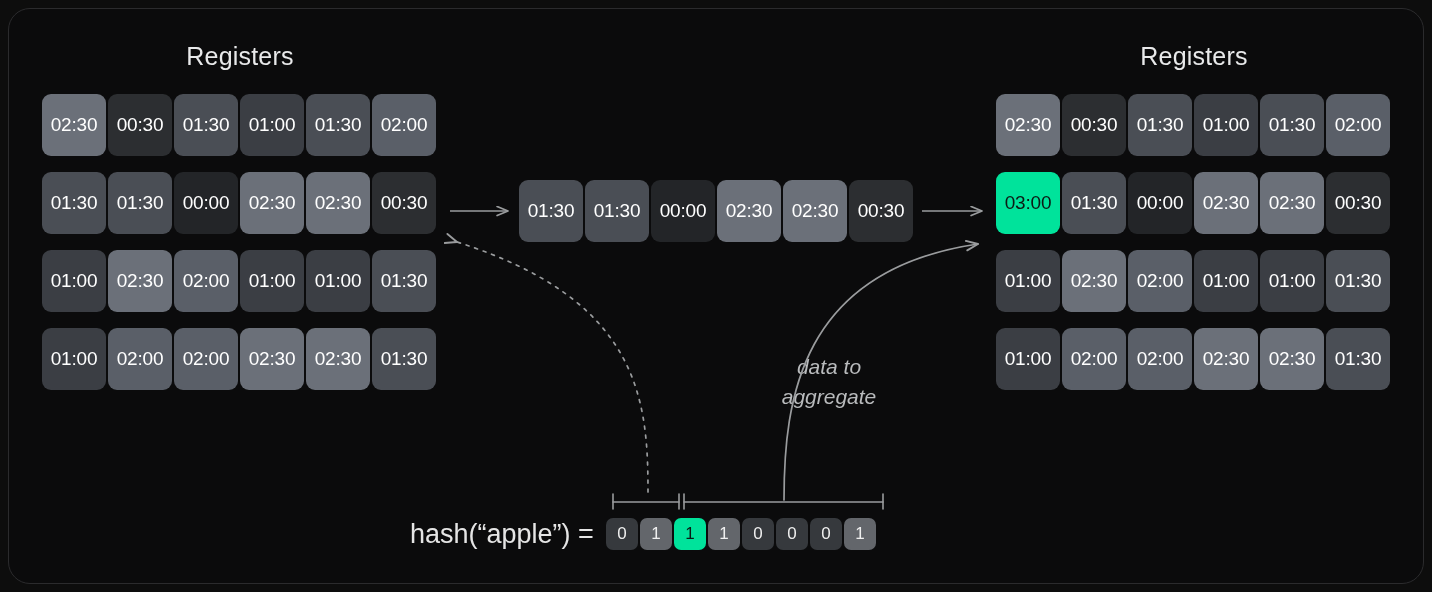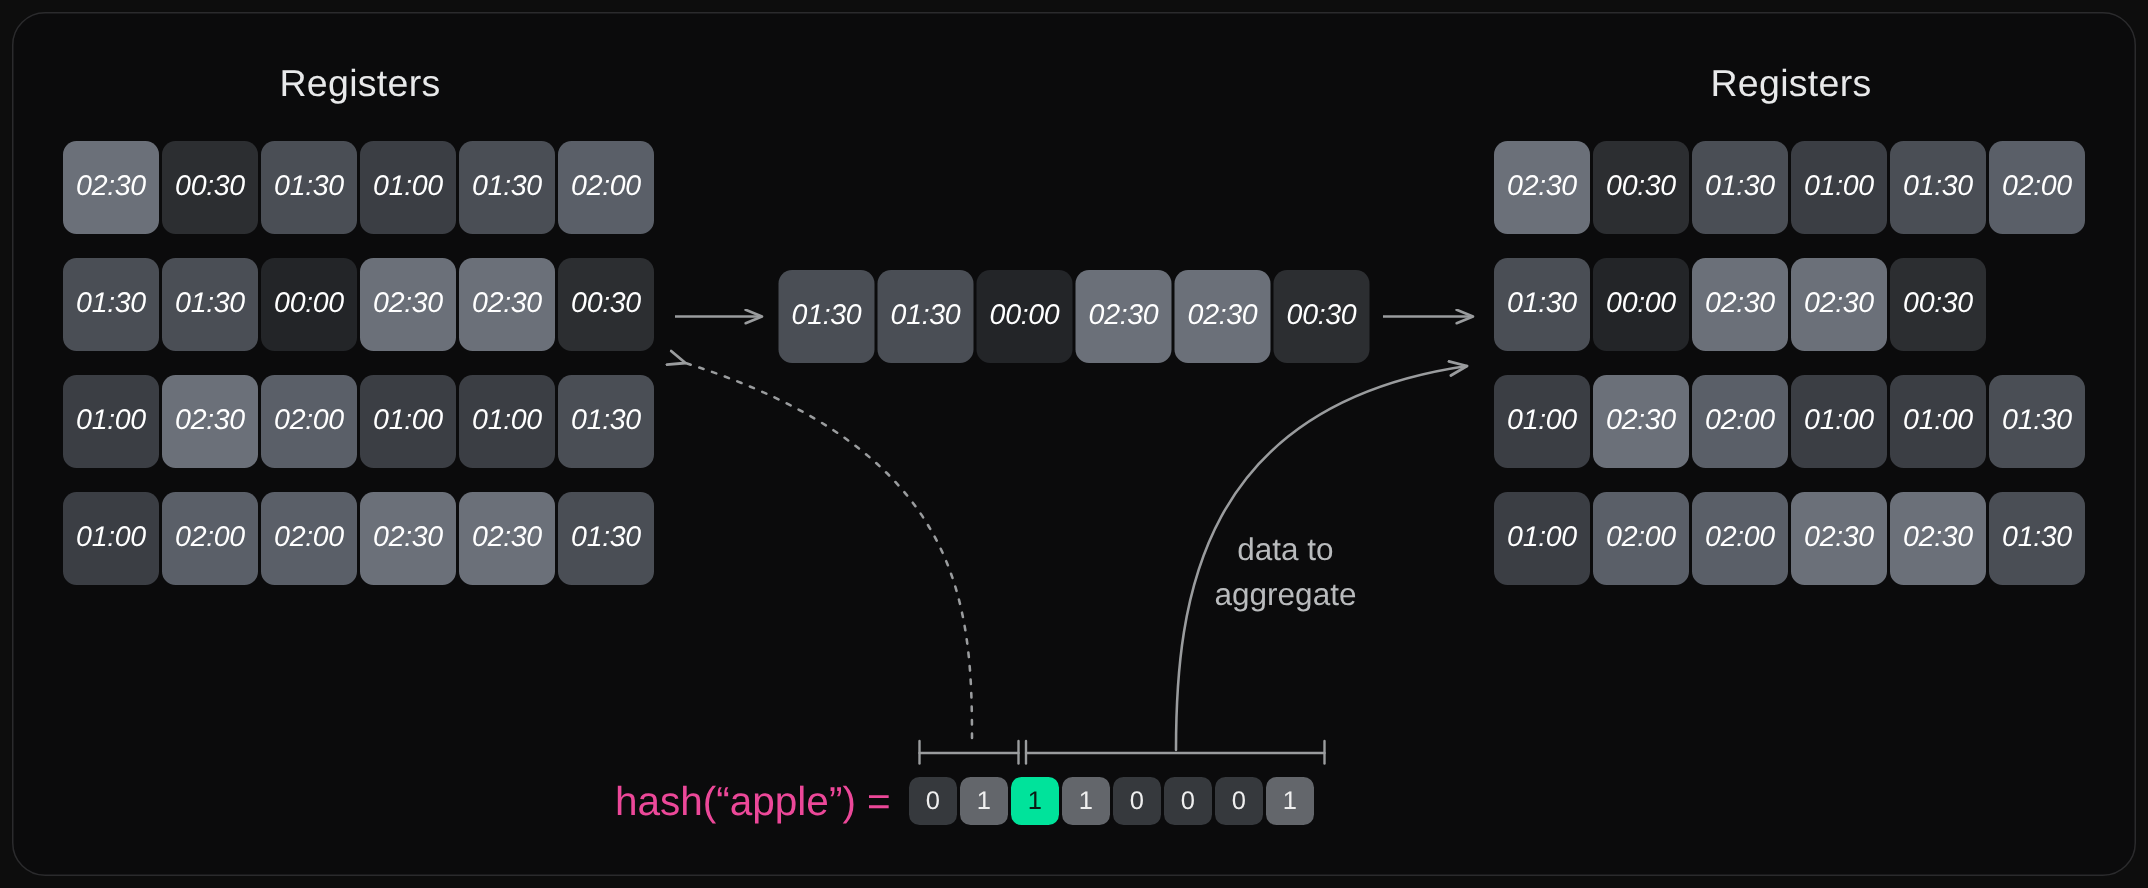--- a/index.html
+++ b/index.html
@@ -48,21 +48,20 @@
     width: 64px;
     height: 62px;
     border-radius: 9px;
     display: flex;
     align-items: center;
     justify-content: center;
     font-size: 19px;
     color: #ffffff;
     letter-spacing: -0.2px;
     box-sizing: border-box;
-    font-style: italic;
   }
   .cell.green {
     color: #0c1a14;
   }
   .mid-row {
     position: absolute;
     display: flex;
     gap: 2px;
   }
   .label {
@@ -74,21 +73,21 @@
     white-space: pre-line;
   }
   .hash-wrap {
     position: absolute;
     display: flex;
     align-items: center;
     gap: 0px;
   }
   .hash-label {
     font-size: 27px;
-    color: #ec4899;
+    color: #e5e5e5;
     margin-right: 12px;
     white-space: nowrap;
   }
   .bits {
     display: flex;
     gap: 2px;
   }
   .bit {
     width: 32px;
     height: 32px;
@@ -167,20 +166,21 @@
   <div class="reg-grid" id="right-grid" style="left:996px; top:94px;">
       <div class="reg-row">
         <div class="cell" style="background: rgb(107, 112, 121);">02:30</div>
         <div class="cell" style="background: rgb(44, 46, 49);">00:30</div>
         <div class="cell" style="background: rgb(74, 78, 85);">01:30</div>
         <div class="cell" style="background: rgb(59, 62, 68);">01:00</div>
         <div class="cell" style="background: rgb(74, 78, 85);">01:30</div>
         <div class="cell" style="background: rgb(90, 95, 104);">02:00</div>
       </div>
       <div class="reg-row">
+        <div class="cell green" style="background: rgb(0, 227, 155);">03:00</div>
         <div class="cell" style="background: rgb(74, 78, 85);">01:30</div>
         <div class="cell" style="background: rgb(35, 37, 40);">00:00</div>
         <div class="cell" style="background: rgb(107, 112, 121);">02:30</div>
         <div class="cell" style="background: rgb(107, 112, 121);">02:30</div>
         <div class="cell" style="background: rgb(44, 46, 49);">00:30</div>
       </div>
       <div class="reg-row">
         <div class="cell" style="background: rgb(59, 62, 68);">01:00</div>
         <div class="cell" style="background: rgb(107, 112, 121);">02:30</div>
         <div class="cell" style="background: rgb(90, 95, 104);">02:00</div>
@@ -191,21 +191,21 @@
       <div class="reg-row">
         <div class="cell" style="background: rgb(59, 62, 68);">01:00</div>
         <div class="cell" style="background: rgb(90, 95, 104);">02:00</div>
         <div class="cell" style="background: rgb(90, 95, 104);">02:00</div>
         <div class="cell" style="background: rgb(107, 112, 121);">02:30</div>
         <div class="cell" style="background: rgb(107, 112, 121);">02:30</div>
         <div class="cell" style="background: rgb(74, 78, 85);">01:30</div>
       </div>
     </div>
 
-  <div class="label" style="left:786px; top:352px; width:142px;">data to
+  <div class="label" style="left:758px; top:352px; width:142px;font-style:italic;">data to
 aggregate</div>
 
   <div class="hash-wrap" style="left:410px; top:518px;">
     <span class="hash-label">hash(“apple”)  =</span>
     <span class="bits" id="hash-bits">
         <div class="bit" style="background: rgb(54, 57, 61);">0</div>
         <div class="bit" style="background: rgb(99, 102, 107);">1</div>
         <div class="bit green" style="background: rgb(0, 227, 155);">1</div>
         <div class="bit" style="background: rgb(99, 102, 107);">1</div>
         <div class="bit" style="background: rgb(54, 57, 61);">0</div>

